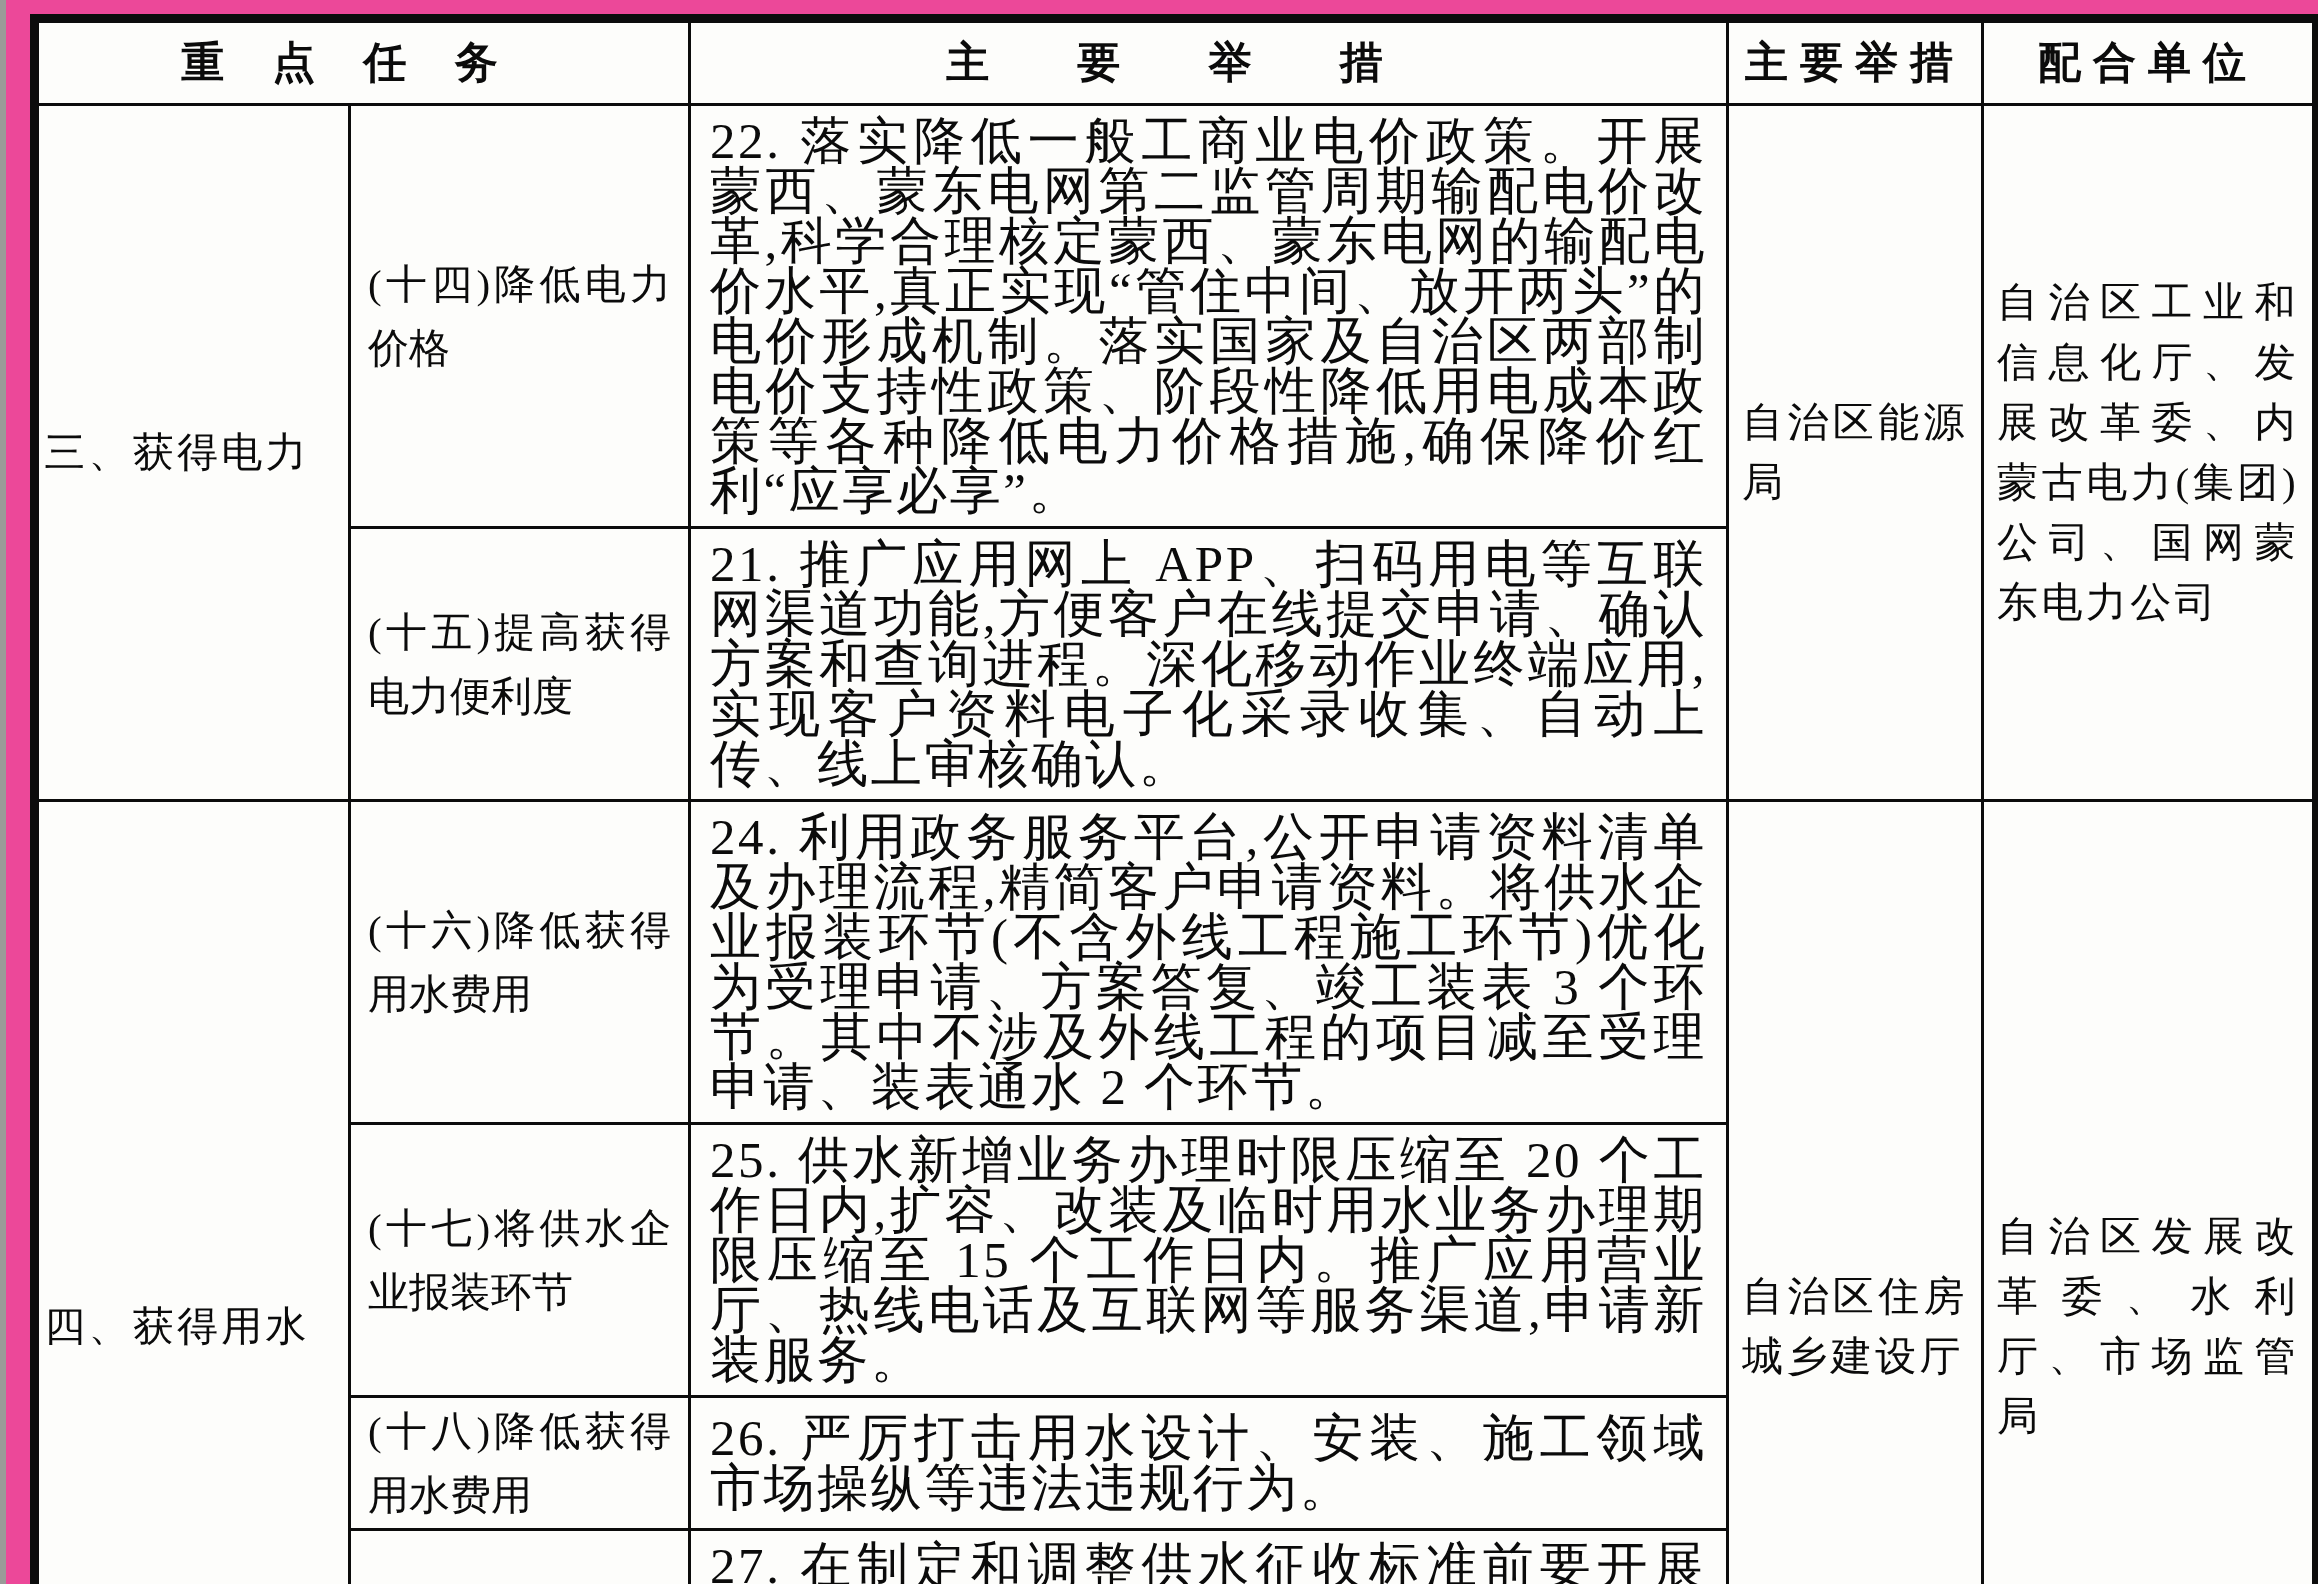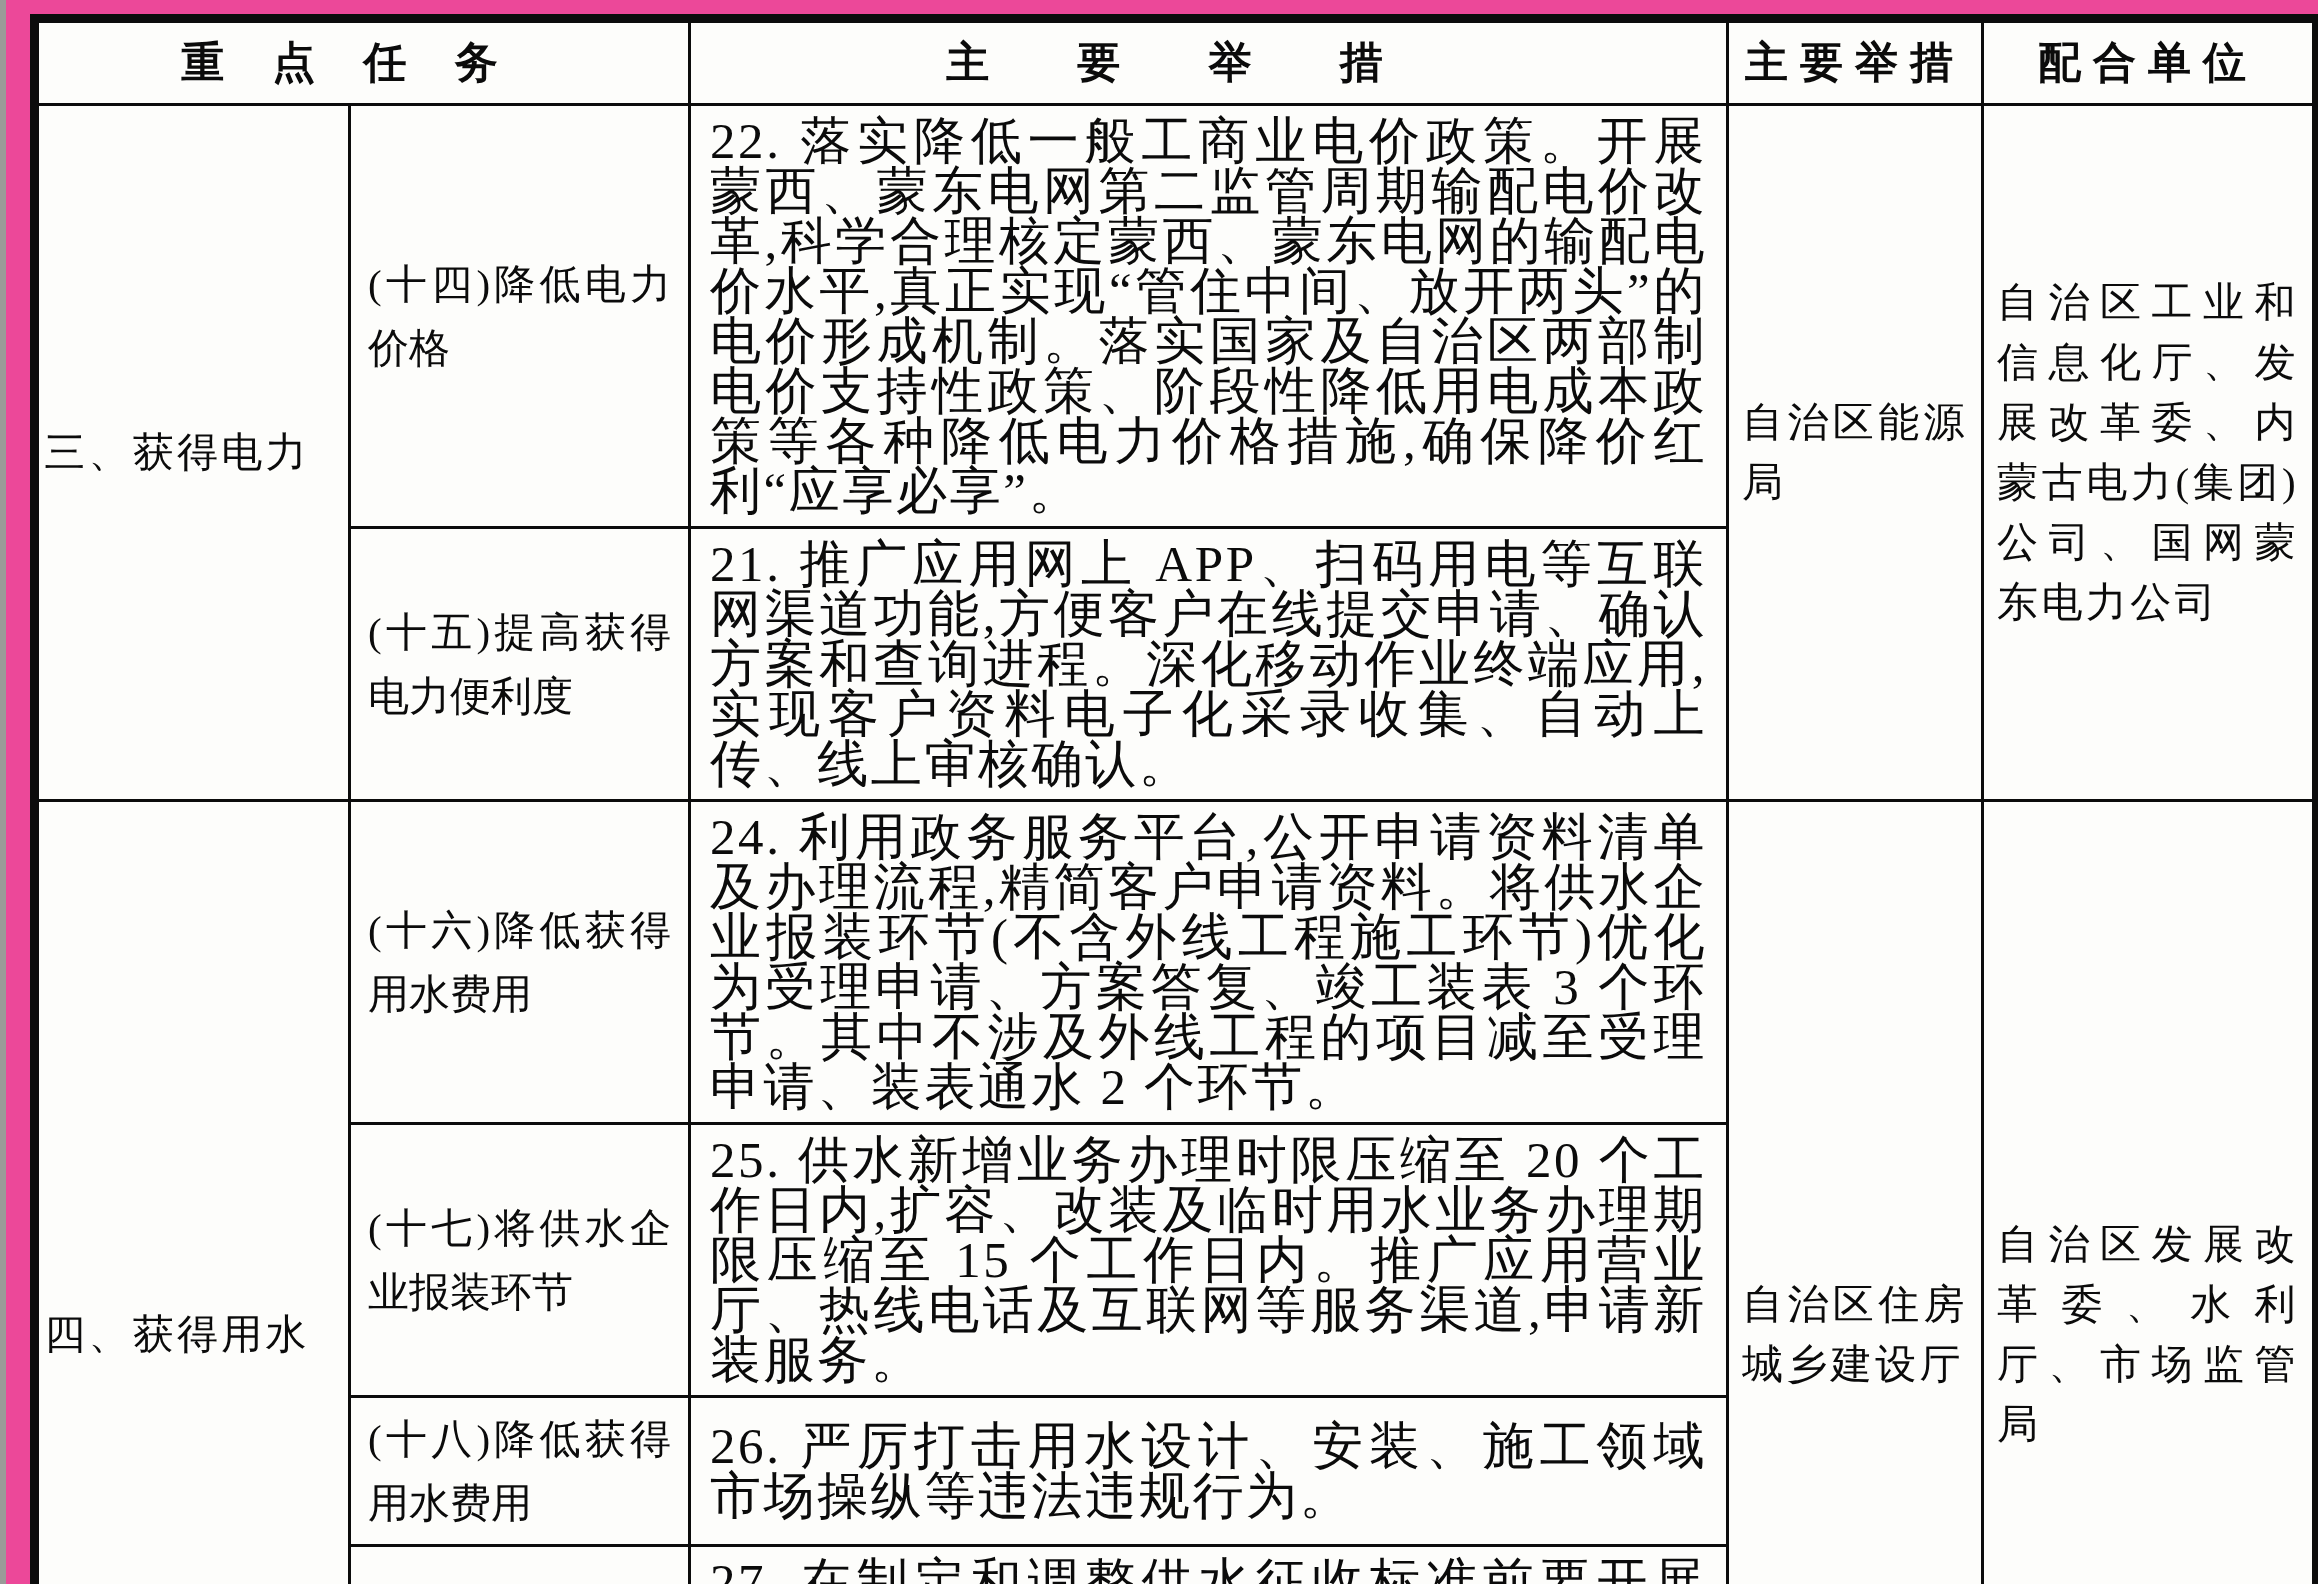--- a/index.html
+++ b/index.html
@@ -32,21 +32,21 @@
   .sp1{letter-spacing:1.12em;text-indent:1.12em;}   
   .sp2{letter-spacing:2.05em;text-indent:2.05em;}   
   .sp3{letter-spacing:0.28em;text-indent:0.28em;}   
   td.section{
     font-size:41px;vertical-align:middle;
     letter-spacing:0.08em;padding:0 5.2px;
   }
   td.task{
     font-size:41px;line-height:64px;
     text-align:justify;vertical-align:middle;
-    padding:9px 17px;
+    padding:1px 17px;
   }
   td.measure{
     font-size:51px;line-height:50px;
     text-align:justify;vertical-align:middle;
     padding:10px 19px;letter-spacing:2.6px;
   }
   td.unit{
     font-size:41px;line-height:60px;
     text-align:justify;vertical-align:middle;
     padding:8.6px 13px;letter-spacing:3.4px;

